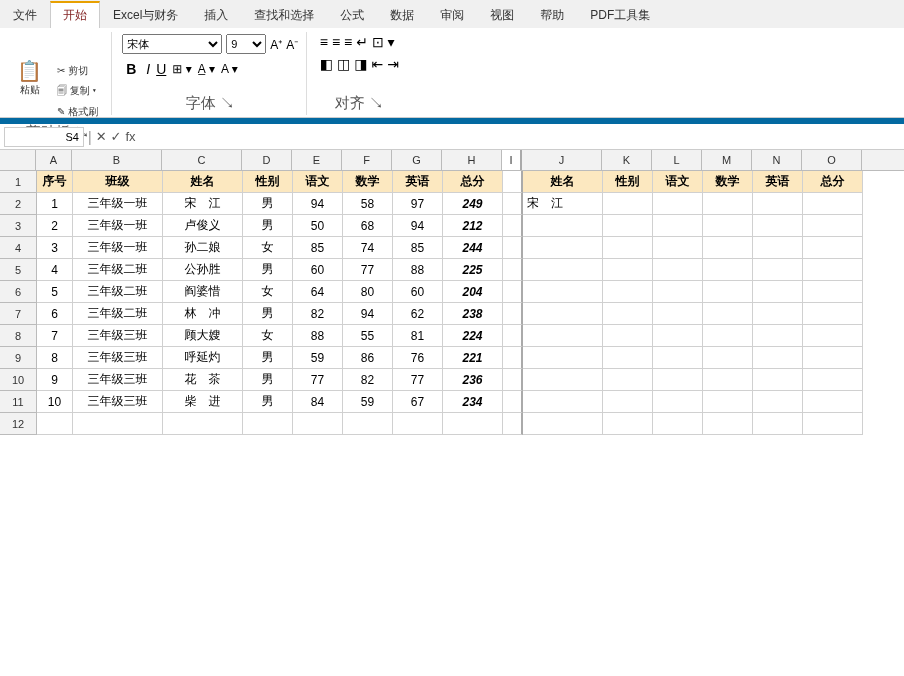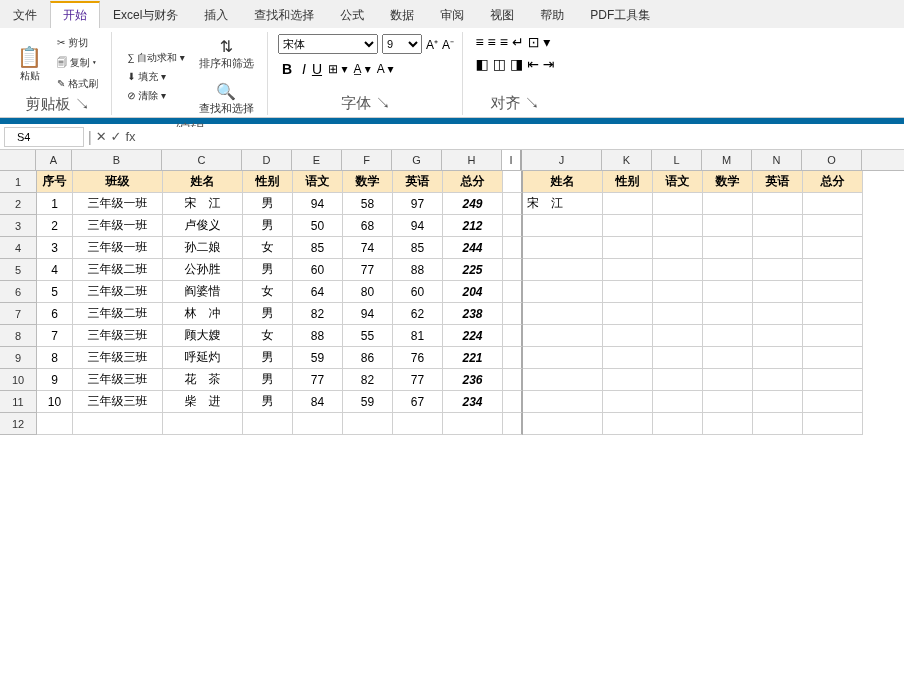--- a/index.html
+++ b/index.html
@@ -13,21 +13,21 @@
       font-size: 12px;
       cursor: pointer;
       border: 1px solid transparent;
       border-bottom: none;
       color: #333;
       background: transparent;
     }
     .ribbon-tab.active {
       background: #fff;
       border-color: #ccc;
-      color: #4c1d95;
+      color: #7f1d1d;
       border-top: 2px solid #e8a000;
     }
     .ribbon-content {
       background: #fff;
       border-bottom: 1px solid #ccc;
       display: flex;
       align-items: stretch;
       padding: 4px 4px 2px;
       height: 90px;
       gap: 2px;
@@ -68,21 +68,21 @@
       background: transparent;
     }
     .ribbon-btn-icon { font-size: 20px; line-height: 1.2; }
     .ribbon-btn-small {
       flex-direction: row;
       min-width: auto;
       padding: 2px 4px;
       font-size: 11px;
       white-space: nowrap;
     }
-    .ribbon-col { display: flex; flex-direction: column; gap: 1px; }
+    .ribbon-col { display: flex; flex-direction: column; gap: 1px; margin-top: 28px; }
     .small-btn {
       font-size: 10px;
       padding: 1px 4px;
       cursor: pointer;
       border: 1px solid transparent;
       border-radius: 2px;
       background: transparent;
       white-space: nowrap;
       color: #333;
     }
@@ -94,23 +94,23 @@
       height: 26px;
       border-bottom: 1px solid #ccc;
       background: #fff;
       padding: 2px 4px;
       gap: 4px;
     }
     .name-box {
       width: 80px;
       height: 20px;
       border: 1px solid #ccc;
-      padding: 0 12px;
+      padding: 0 4px;
       font-size: 11px;
-      text-align: left;
+      text-align: right;
     }
     .formula-bar-sep { color: #999; font-size: 14px; }
     .formula-icons { display: flex; gap: 4px; color: #555; font-size: 13px; }
     .formula-input { flex: 1; height: 20px; border: 1px solid transparent; padding: 0 4px; font-size: 12px; outline: none; }
 
     
     .spreadsheet-container { display: flex; flex-direction: column; overflow: hidden; }
     .col-headers { display: flex; background: #f2f2f2; border-bottom: 1px solid #bbb; }
     .corner-cell {
       width: 36px; min-width: 36px;
@@ -202,40 +202,20 @@
         </div>
         <div class="ribbon-col">
           <div class="small-btn">✂ 剪切</div>
           <div class="small-btn">🗐 复制 ▾</div>
           <div class="small-btn">✎ 格式刷</div>
         </div>
       </div>
       <div class="ribbon-group-label">剪贴板 ↘</div>
     </div>
 
-    <div class="ribbon-group" style="min-width:120px;">
-      <div class="ribbon-group-content">
-        <div class="ribbon-col">
-          <div class="small-btn">∑ 自动求和 ▾</div>
-          <div class="small-btn">⬇ 填充 ▾</div>
-          <div class="small-btn">⊘ 清除 ▾</div>
-        </div>
-        <div class="ribbon-col">
-          <div class="ribbon-btn ribbon-btn-small" style="flex-direction:column;align-items:center;">
-            <span style="font-size:16px;">⇅</span>
-            <span>排序和筛选</span>
-          </div>
-          <div class="ribbon-btn ribbon-btn-small" style="flex-direction:column;align-items:center;margin-top:4px;">
-            <span style="font-size:16px;">🔍</span>
-            <span>查找和选择</span>
-          </div>
-        </div>
-      </div>
-      <div class="ribbon-group-label">编辑</div>
-    </div>
 
     <div class="ribbon-group" style="min-width:180px;">
       <div class="ribbon-group-content" style="flex-direction:column;align-items:flex-start;">
         <div style="display:flex;gap:4px;align-items:center;">
           <select style="width:100px;height:20px;font-size:11px;">
             <option>宋体</option>
           </select>
           <select style="width:40px;height:20px;font-size:11px;">
             <option>9</option>
           </select>

